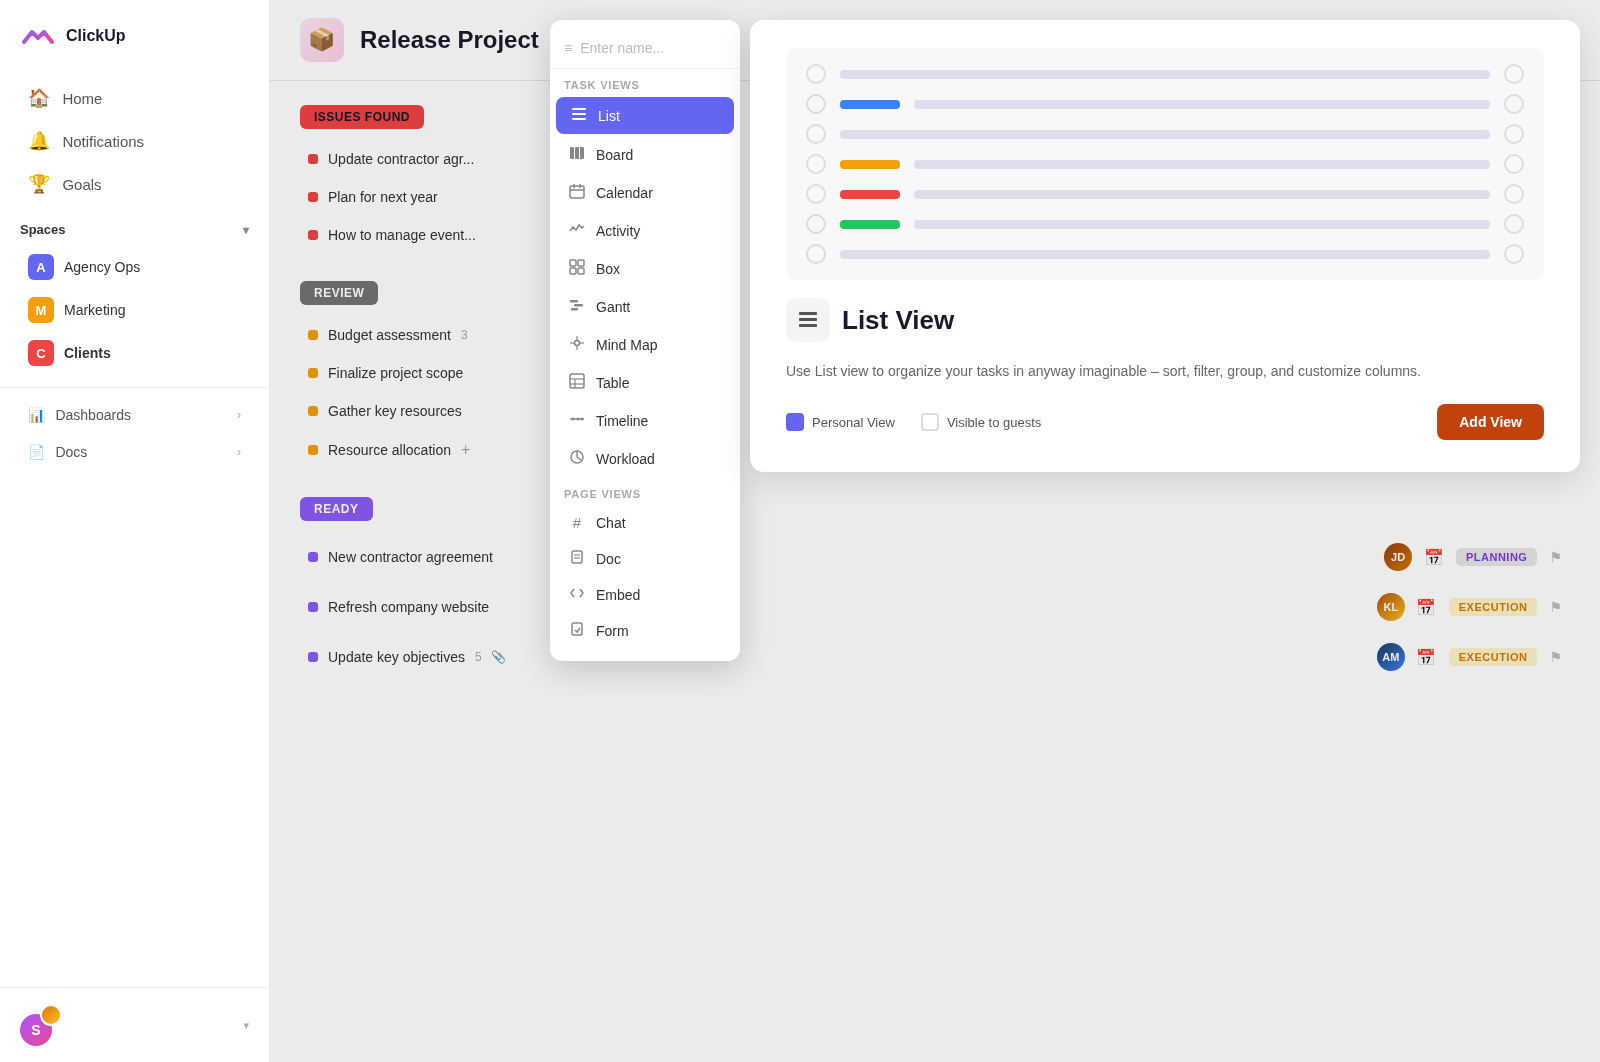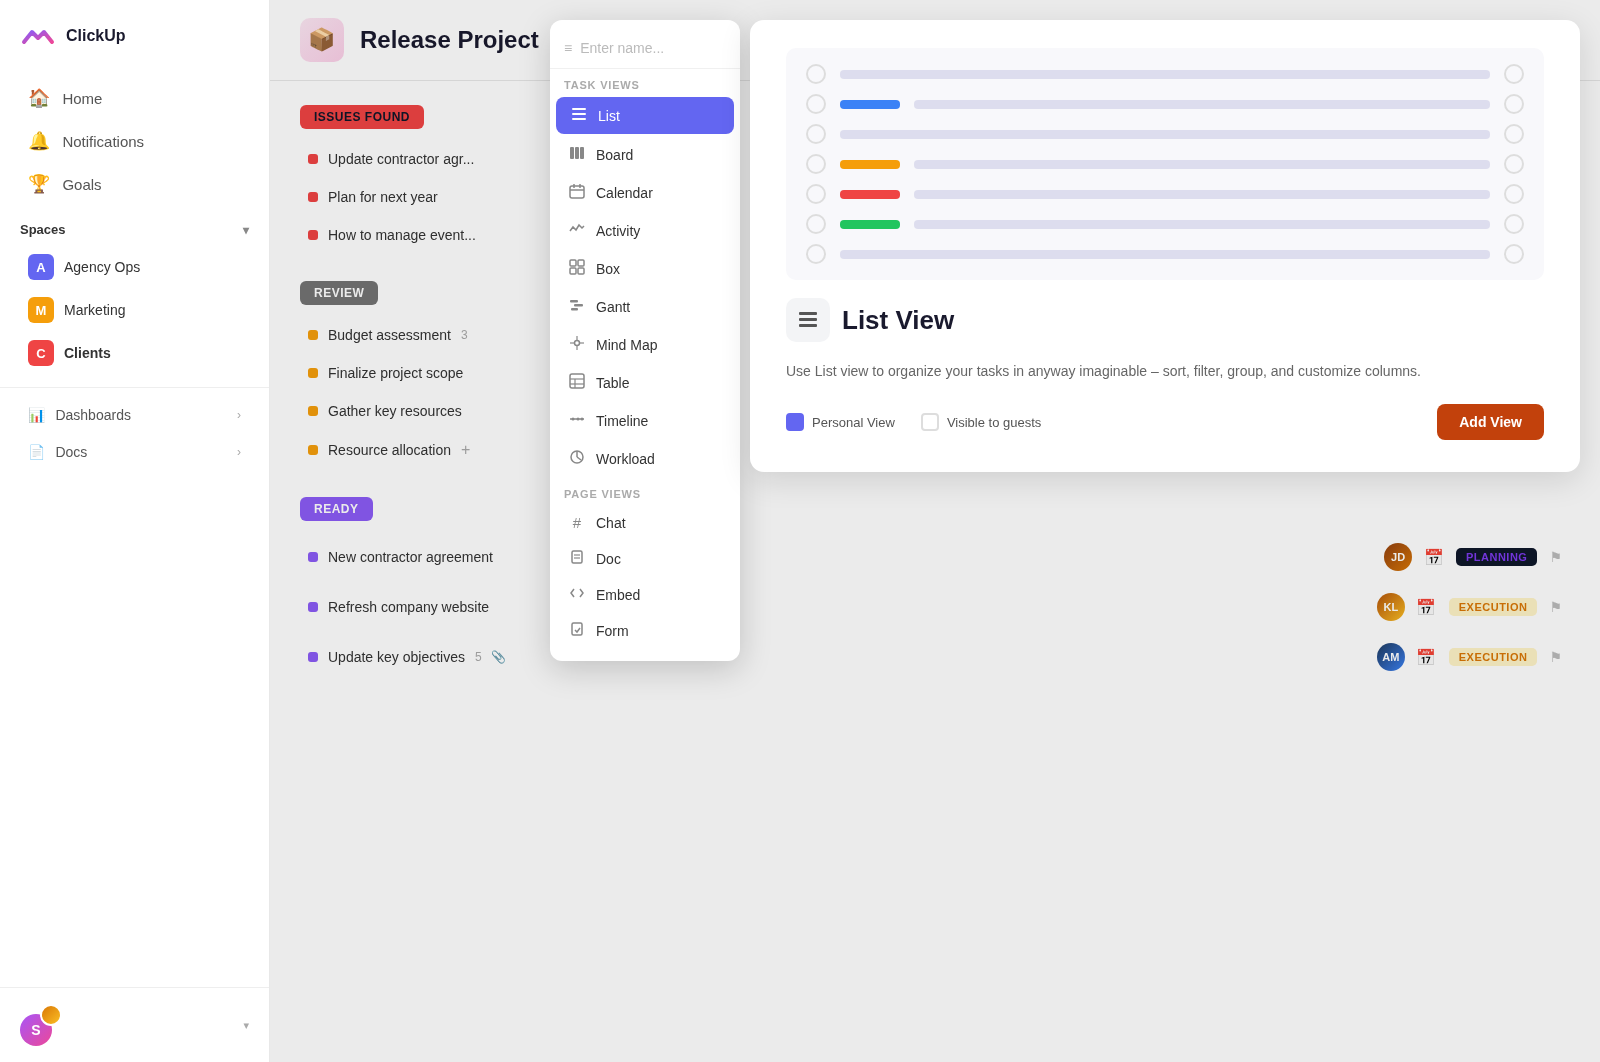--- a/index.html
+++ b/index.html
@@ -237,21 +237,21 @@
     }
     .task-calendar-icon { color: #bbb; font-size: 16px; }
     .task-flag-icon { color: #bbb; font-size: 14px; }
     .task-badge {
       padding: 3px 10px;
       border-radius: 5px;
       font-size: 11px;
       font-weight: 700;
       letter-spacing: 0.5px;
     }
-    .badge-planning { background: #0f172a; color: #7c3aed; }
+    .badge-planning { background: #e5e5e5; color: #7c3aed; }
     .badge-execution { background: #fef3c7; color: #d97706; }
 
     .task-count { font-size: 12px; color: #aaa; }
     .task-attach { font-size: 12px; color: #aaa; }
     .task-plus { font-size: 16px; color: #aaa; }
 
     
     .overlay {
       position: absolute;
       top: 0; left: 0; right: 0; bottom: 0;

